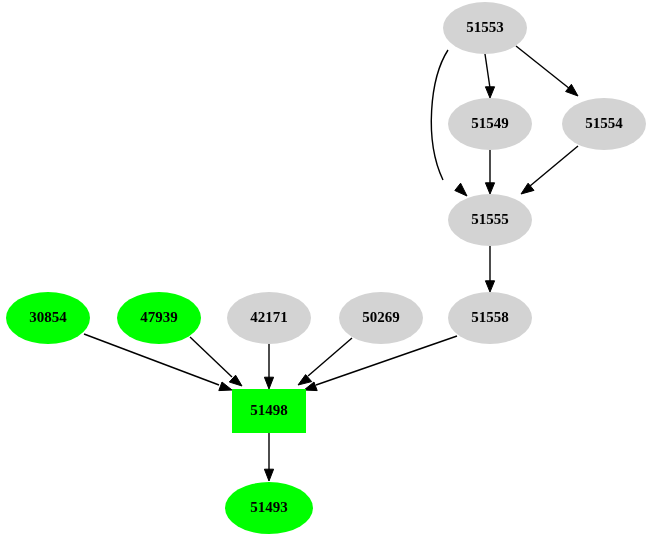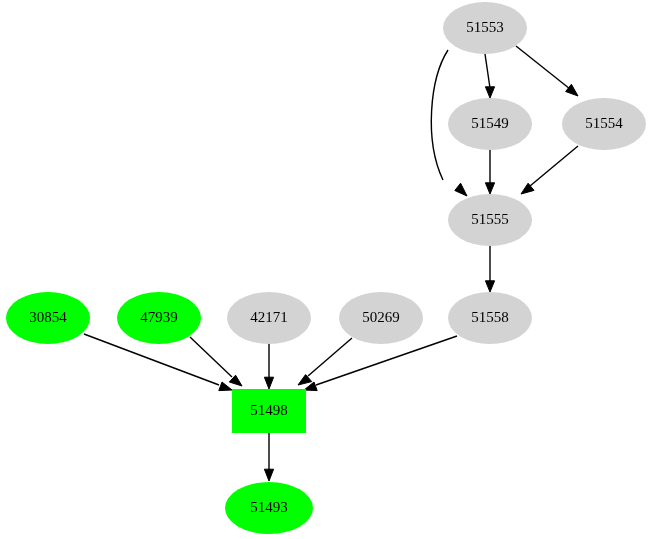--- a/index.html
+++ b/index.html
@@ -7,20 +7,21 @@
     padding: 0;
     background: #ffffff;
   }
   #graph-canvas {
     position: relative;
     width: 651px;
     height: 539px;
     background: #ffffff;
     overflow: hidden;
     font-family: "Liberation Serif", "DejaVu Serif", serif;
+    font-weight: bold;
   }
   #graph-svg {
     position: absolute;
     left: 0;
     top: 0;
     width: 651px;
     height: 539px;
   }
   .node-label {
     font-family: "Liberation Serif", "DejaVu Serif", serif;

